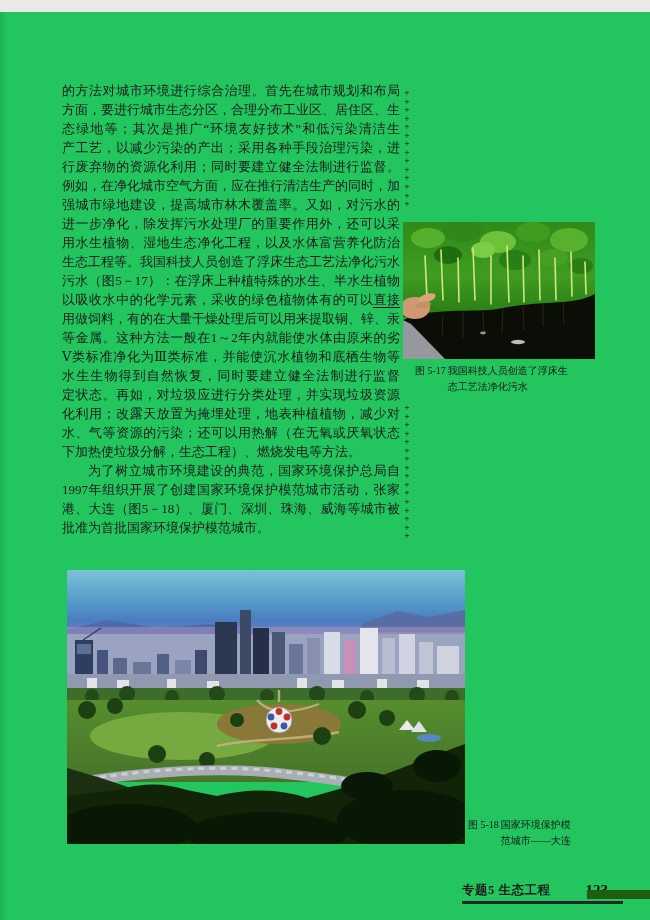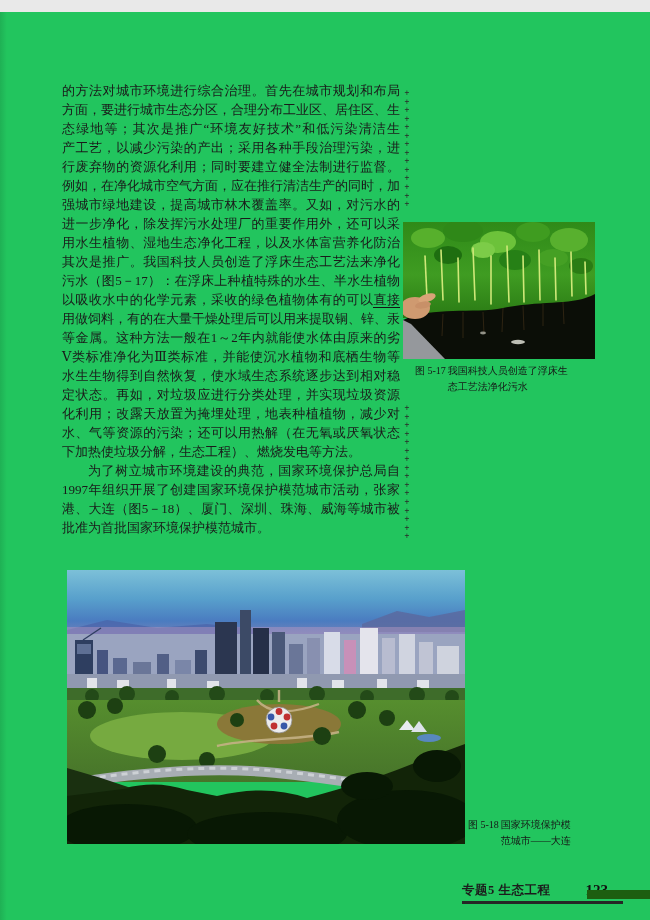--- a/index.html
+++ b/index.html
@@ -62,27 +62,27 @@
   <div class="text-block">
     <div class="line">的方法对城市环境进行综合治理。首先在城市规划和布局</div>
     <div class="line">方面，要进行城市生态分区，合理分布工业区、居住区、生</div>
     <div class="line">态绿地等；其次是推广“环境友好技术”和低污染清洁生</div>
     <div class="line">产工艺，以减少污染的产出；采用各种手段治理污染，进</div>
     <div class="line">行废弃物的资源化利用；同时要建立健全法制进行监督。</div>
     <div class="line">例如，在净化城市空气方面，应在推行清洁生产的同时，加</div>
     <div class="line">强城市绿地建设，提高城市林木覆盖率。又如，对污水的</div>
     <div class="line">进一步净化，除发挥污水处理厂的重要作用外，还可以采</div>
     <div class="line">用水生植物、湿地生态净化工程，以及水体富营养化防治</div>
-    <div class="line">其次是推广。我国科技人员创造了浮床生态工艺法来净化</div>
+    <div class="line">生态工程等。我国科技人员创造了浮床生态工艺法净化污水</div>
     <div class="line">污水（图5－17）：在浮床上种植特殊的水生、半水生植物</div>
     <div class="line"><span>以吸收水中的化学元素，采收的绿色植物体有的可以</span><span class="emph">直接</span></div>
     <div class="line">用做饲料，有的在大量干燥处理后可以用来提取铜、锌、汞</div>
     <div class="line">等金属。这种方法一般在1～2年内就能使水体由原来的劣</div>
     <div class="line">Ⅴ类标准净化为Ⅲ类标准，并能使沉水植物和底栖生物等</div>
-    <div class="line">水生生物得到自然恢复，使水域生态系统逐步达到相对稳</div>
+    <div class="line">水生生物得到自然恢复，同时要建立健全法制进行监督</div>
     <div class="line">定状态。再如，对垃圾应进行分类处理，并实现垃圾资源</div>
     <div class="line">化利用；改露天放置为掩埋处理，地表种植植物，减少对</div>
     <div class="line">水、气等资源的污染；还可以用热解（在无氧或厌氧状态</div>
     <div class="line last">下加热使垃圾分解，生态工程）、燃烧发电等方法。</div>
     <div class="line indent">为了树立城市环境建设的典范，国家环境保护总局自</div>
     <div class="line">1997年组织开展了创建国家环境保护模范城市活动，张家</div>
     <div class="line">港、大连（图5－18）、厦门、深圳、珠海、威海等城市被</div>
     <div class="line last">批准为首批国家环境保护模范城市。</div>
   </div>
 

